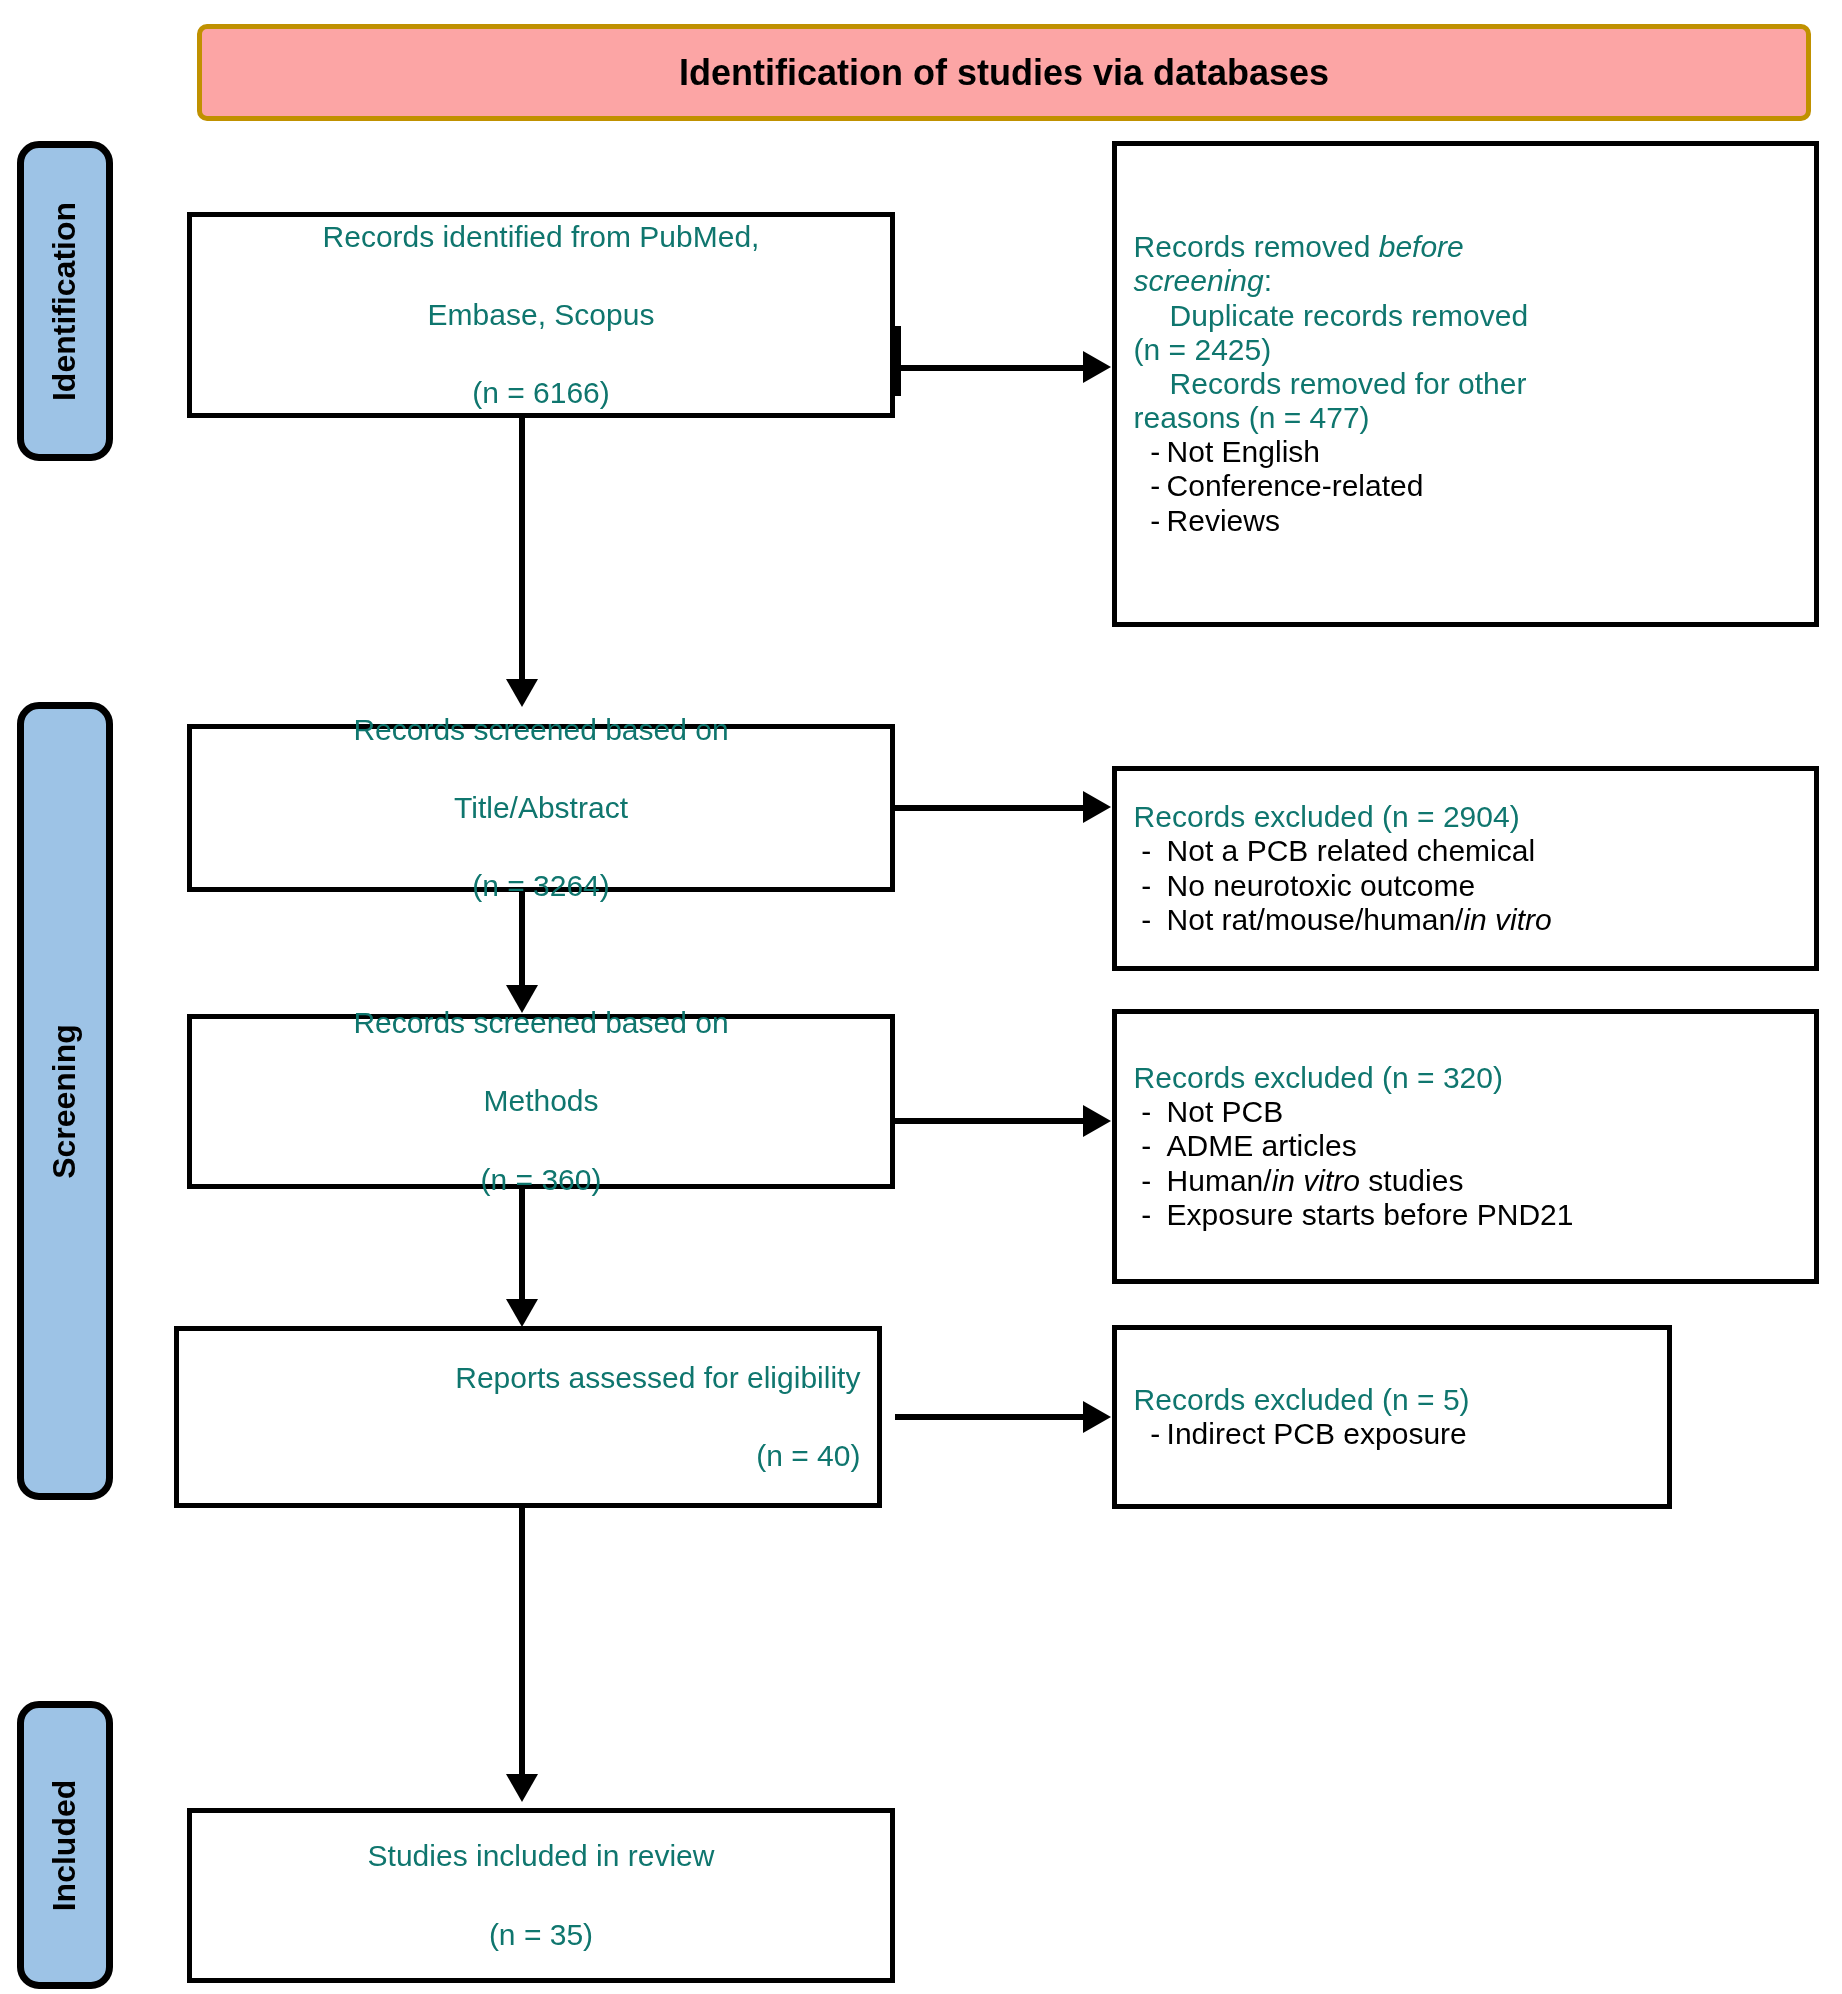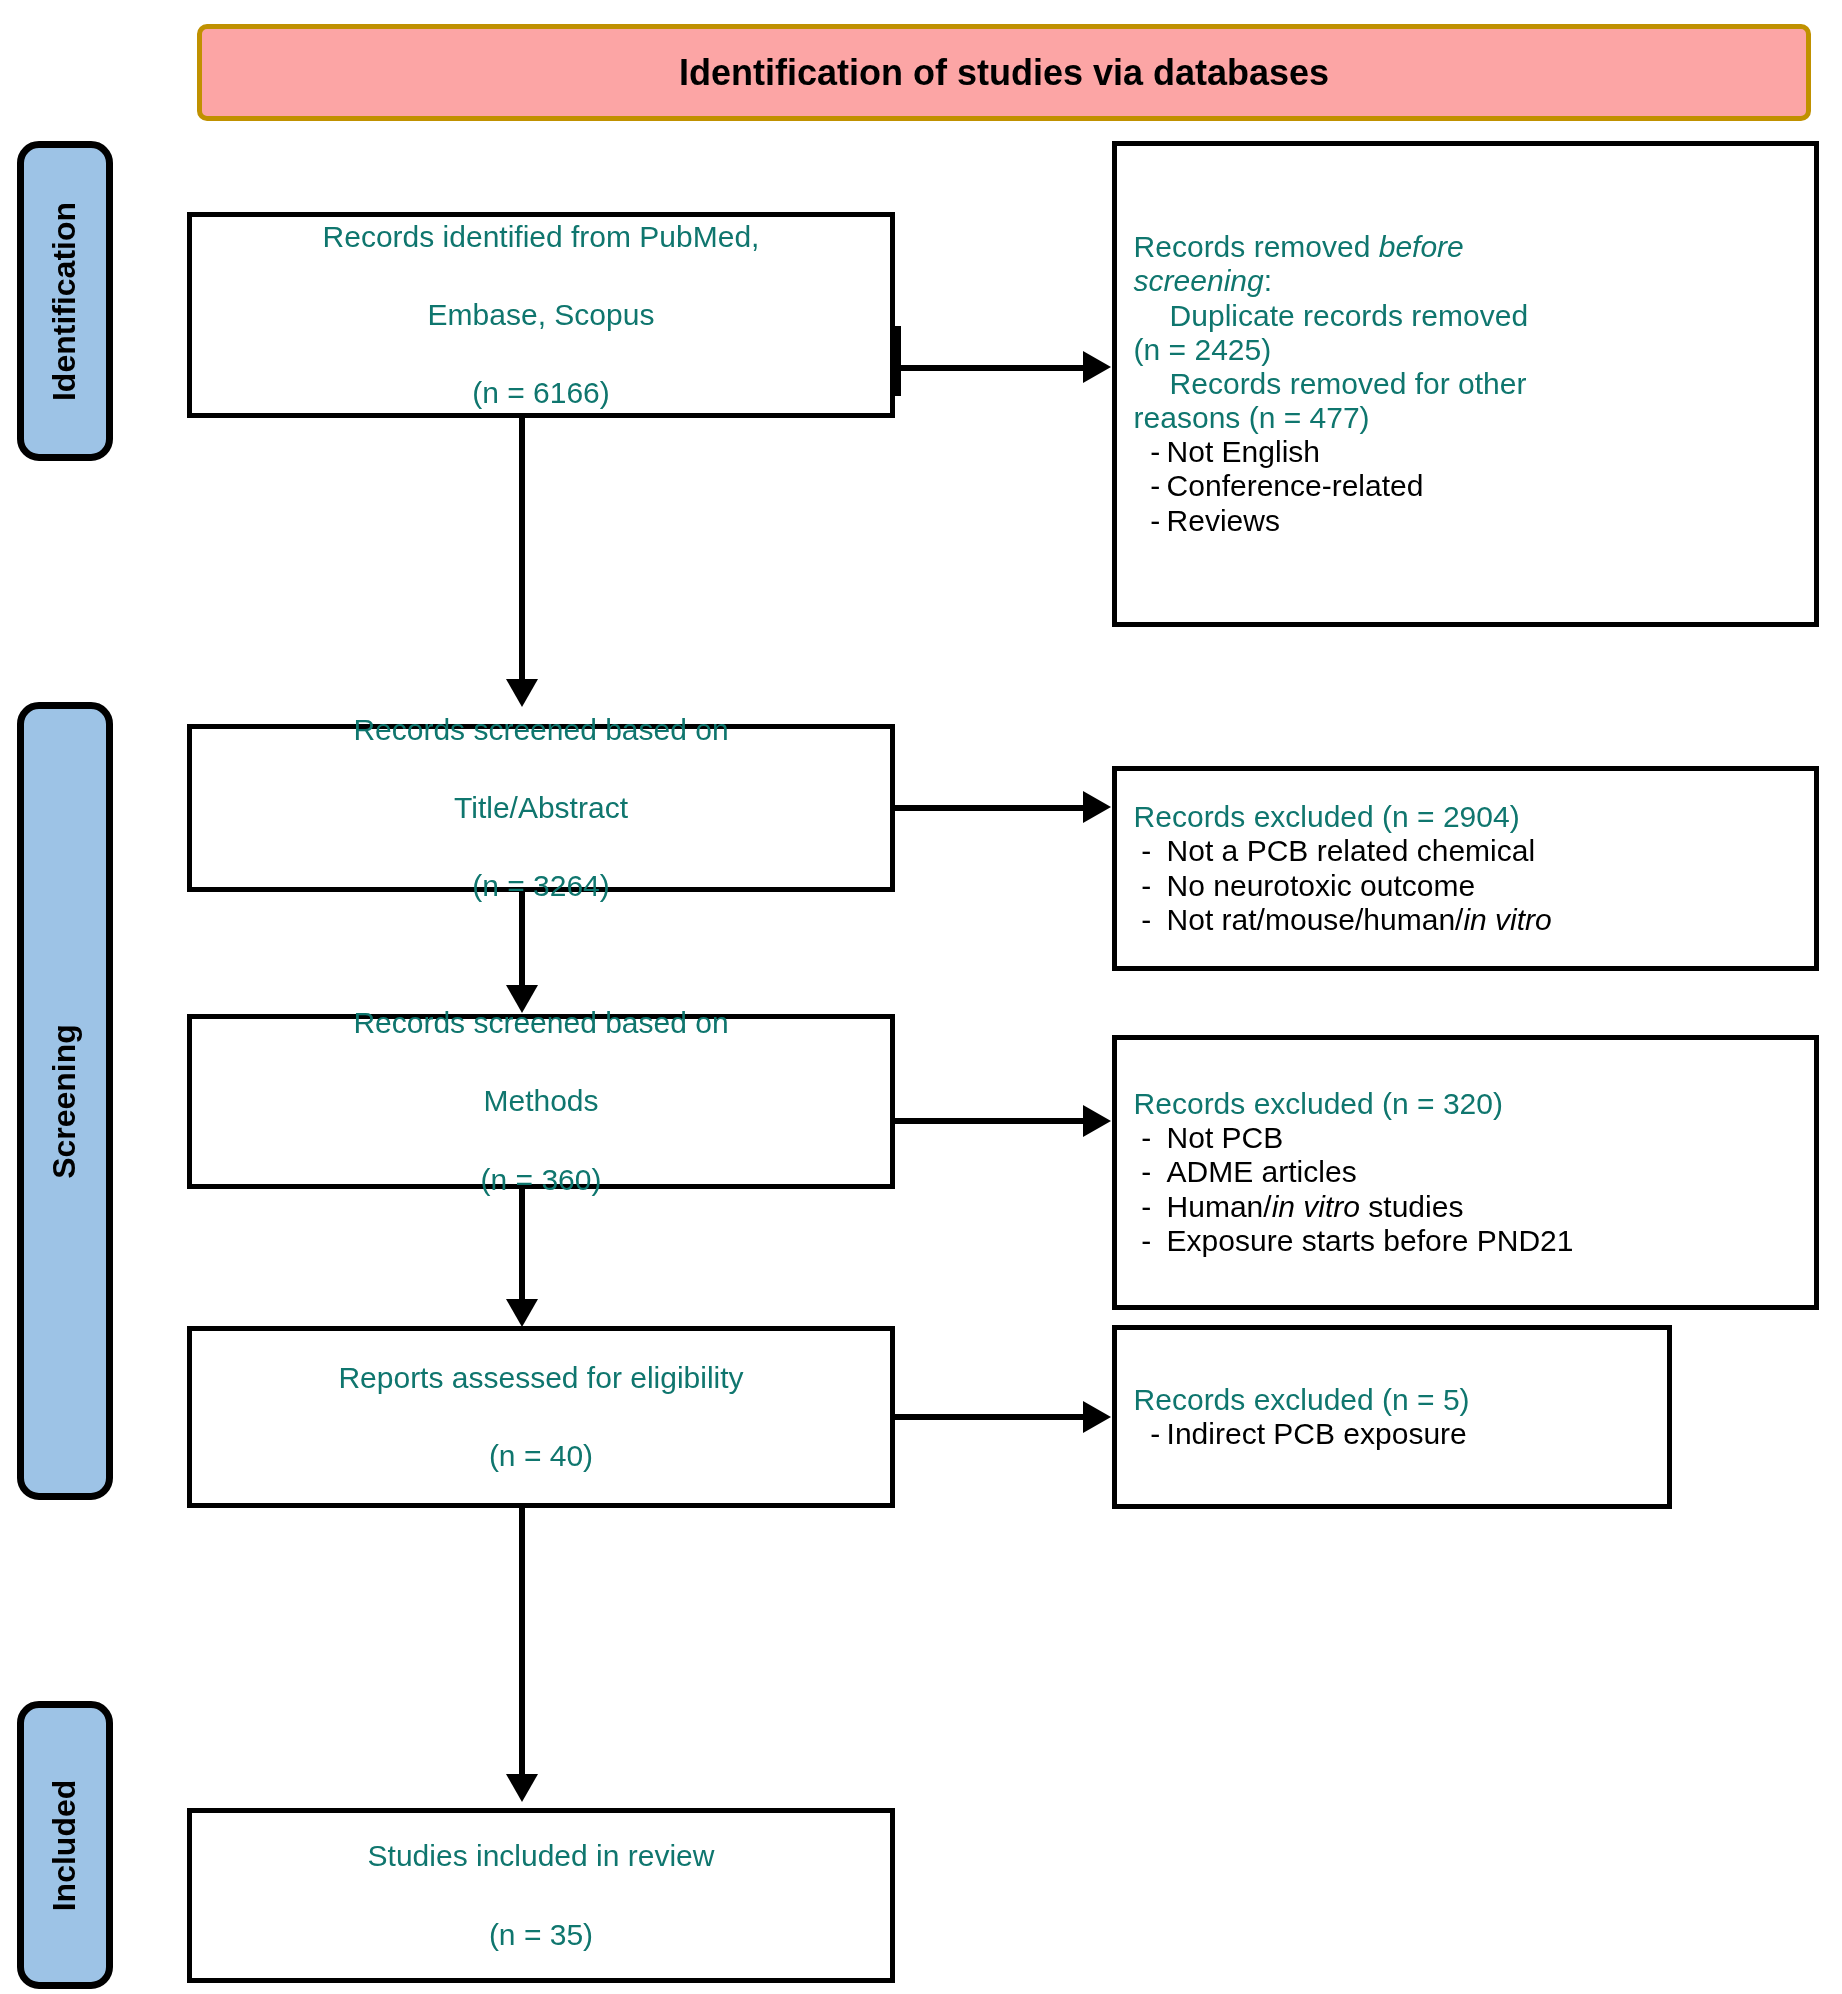--- a/index.html
+++ b/index.html
@@ -106,27 +106,27 @@
     padding-left: 16.6px;
     box-sizing: border-box;
   }
   .bullet .btext { flex: 1 1 auto; }
   .bullet.tight .dash { padding-left: 7.7px; }
 
   
   #box-identified { left: 187px;  top: 212px;  width: 708px; height: 206px; }
   #box-screen-ta  { left: 187px;  top: 724px; width: 708px; height: 168px; }
   #box-screen-me  { left: 187px;  top: 1014px; width: 708px; height: 175px; }
-  #box-eligible   { left: 187px;  top: 1326px; width: 708px; height: 182px; }
+  #box-eligible   { left: 174px;  top: 1326px; width: 708px; height: 182px; text-align: right; }
   #box-included   { left: 187px;  top: 1808px; width: 708px; height: 175px; }
 
   
   #box-removed    { left: 1112px; top: 141px;  width: 707px; height: 486px; }
   #box-excl-2904  { left: 1112px; top: 720px; width: 707px; height: 205px; margin-top: 46px; }
-  #box-excl-320   { left: 1112px; top: 1009px; width: 707px; height: 275px; margin-top: 26px; }
+  #box-excl-320   { left: 1112px; top: 1009px; width: 707px; height: 275px; }
   #box-excl-5     { left: 1112px; top: 1325px; width: 560px; height: 184px; }
 
   
   .vline {
     position: absolute;
     width: 6.4px;
     background: #000000;
   }
   .hline {
     position: absolute;

